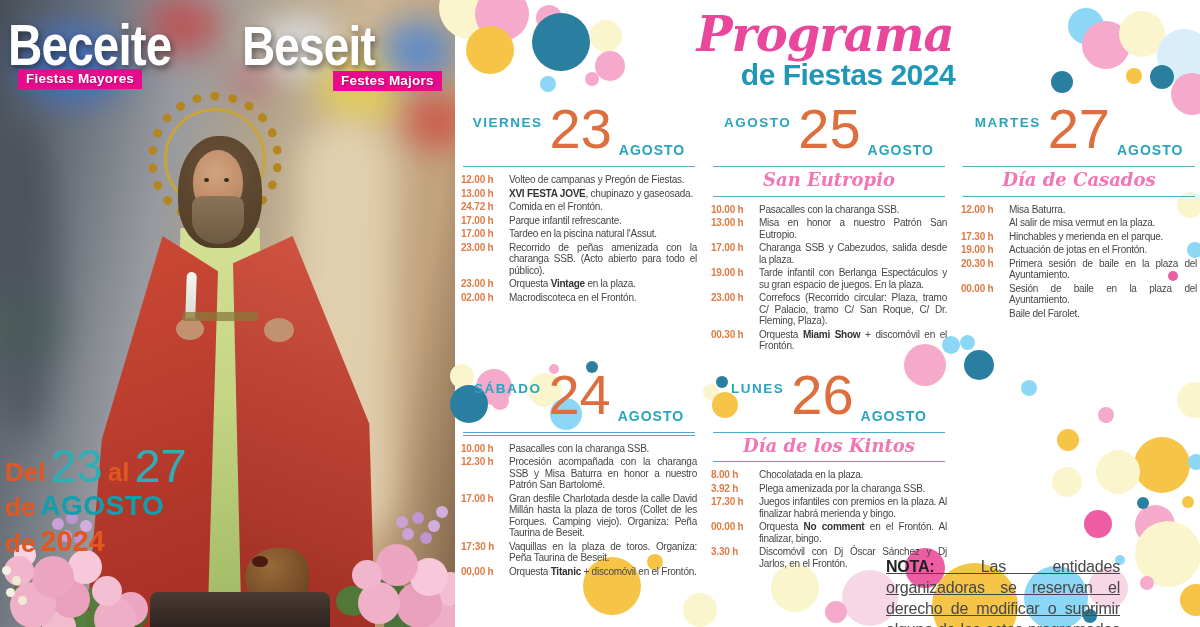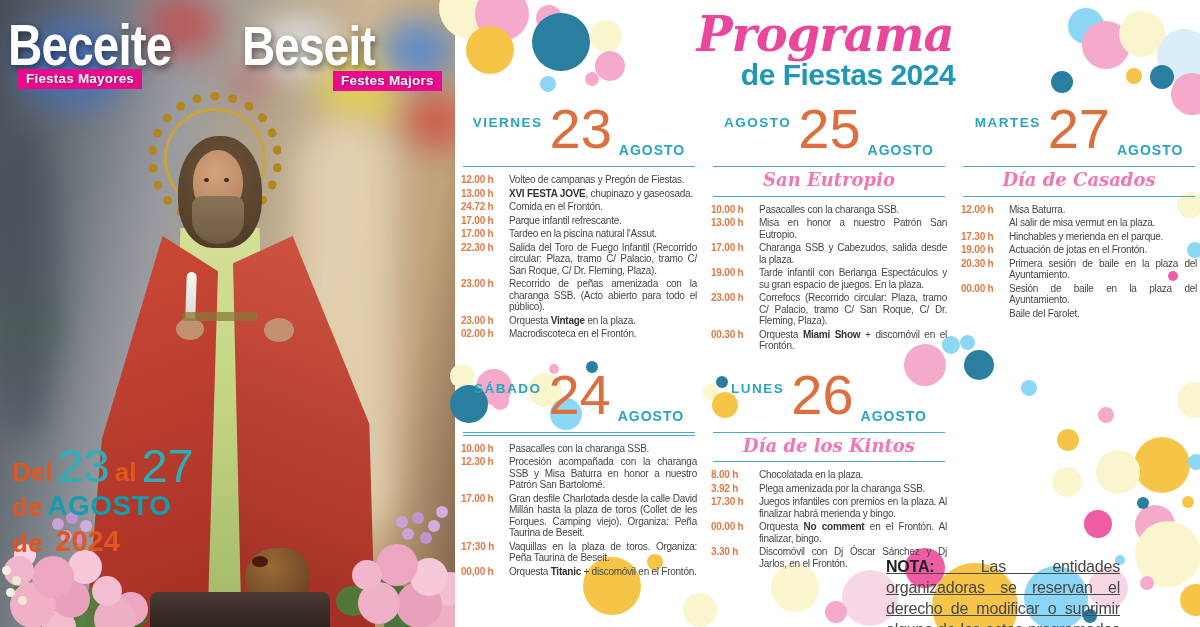--- a/index.html
+++ b/index.html
@@ -74,26 +74,26 @@
   .daisyL{left:2px;top:566px;box-shadow:10px 10px 0 #efe9d6,4px 22px 0 #f4f0e2,16px 30px 0 #efe9d6;}
 
   .town{position:absolute;color:#fff;font-weight:bold;font-size:58px;letter-spacing:-1px;
         transform:scaleX(.82);transform-origin:left top;line-height:1;
         text-shadow:2px 3px 8px rgba(0,0,0,.5);}
   .townES{left:8px;top:16px;} .townCA{left:242px;top:18px;font-size:56px;}
   .badge{position:absolute;background:#e80b8c;color:#fff;font-weight:bold;font-size:13.5px;
         padding:2px 8px 3px;letter-spacing:.2px;text-shadow:1px 1px 2px rgba(0,0,0,.25);}
   .badgeES{left:18px;top:69px;} .badgeCA{left:333px;top:71px;}
 
-  .dates{position:absolute;left:12px;top:442px;line-height:1;}
+  .dates{position:absolute;left:5px;top:442px;line-height:1;}
   .dates .row{display:flex;align-items:flex-end;gap:5px;margin-bottom:7px;}
   .dw{font-size:26px;font-weight:bold;color:#e2571f;}
   .dn{font-size:47px;color:#2bb0b8;margin-bottom:-4px;}
   .dm{font-size:28px;font-weight:bold;color:#119fb0;letter-spacing:.5px;}
-  .dy{font-size:29px;font-weight:bold;color:#e2571f;margin-left:8px;}
+  .dy{font-size:29px;font-weight:bold;color:#e2571f;}
 
   
   .program{position:absolute;left:455px;top:0;width:745px;height:627px;background:#fff;}
   .dotlayer{position:absolute;inset:0;z-index:0;}
   .dot{position:absolute;border-radius:50%;}
 
   .ptitle{position:absolute;left:200px;top:10px;width:340px;text-align:center;z-index:2;}
   .script{font-family:"DejaVu Serif",serif;font-style:italic;font-weight:bold;
         font-size:48px;color:#e8479c;line-height:1;letter-spacing:-1px;}
   .subt{font-size:30px;font-weight:bold;color:#1f98b8;letter-spacing:-.5px;margin-top:2px;margin-left:46px;line-height:1;}
@@ -277,24 +277,20 @@
           </div>
           <div class="event">
             <span class="t">17.00 h</span>
             <span class="d"><span>Parque infantil refrescante.</span></span>
           </div>
           <div class="event">
             <span class="t">17.00 h</span>
             <span class="d"><span>Tardeo en la piscina natural l'Assut.</span></span>
           </div>
           <div class="event">
-            <span class="t">22.30 h</span>
-            <span class="d"><span>Salida del Toro de Fuego Infantil (Recorrido circular: Plaza, tramo C/ Palacio, tramo C/ San Roque, C/ Dr. Fleming, Plaza).</span></span>
-          </div>
-          <div class="event">
             <span class="t">23.00 h</span>
             <span class="d"><span>Recorrido de peñas amenizada con la charanga SSB. (Acto abierto para todo el público).</span></span>
           </div>
           <div class="event">
             <span class="t">23.00 h</span>
             <span class="d"><span>Orquesta </span><b>Vintage</b><span> en la plaza.</span></span>
           </div>
           <div class="event">
             <span class="t">02.00 h</span>
             <span class="d"><span>Macrodiscoteca en el Frontón.</span></span>

